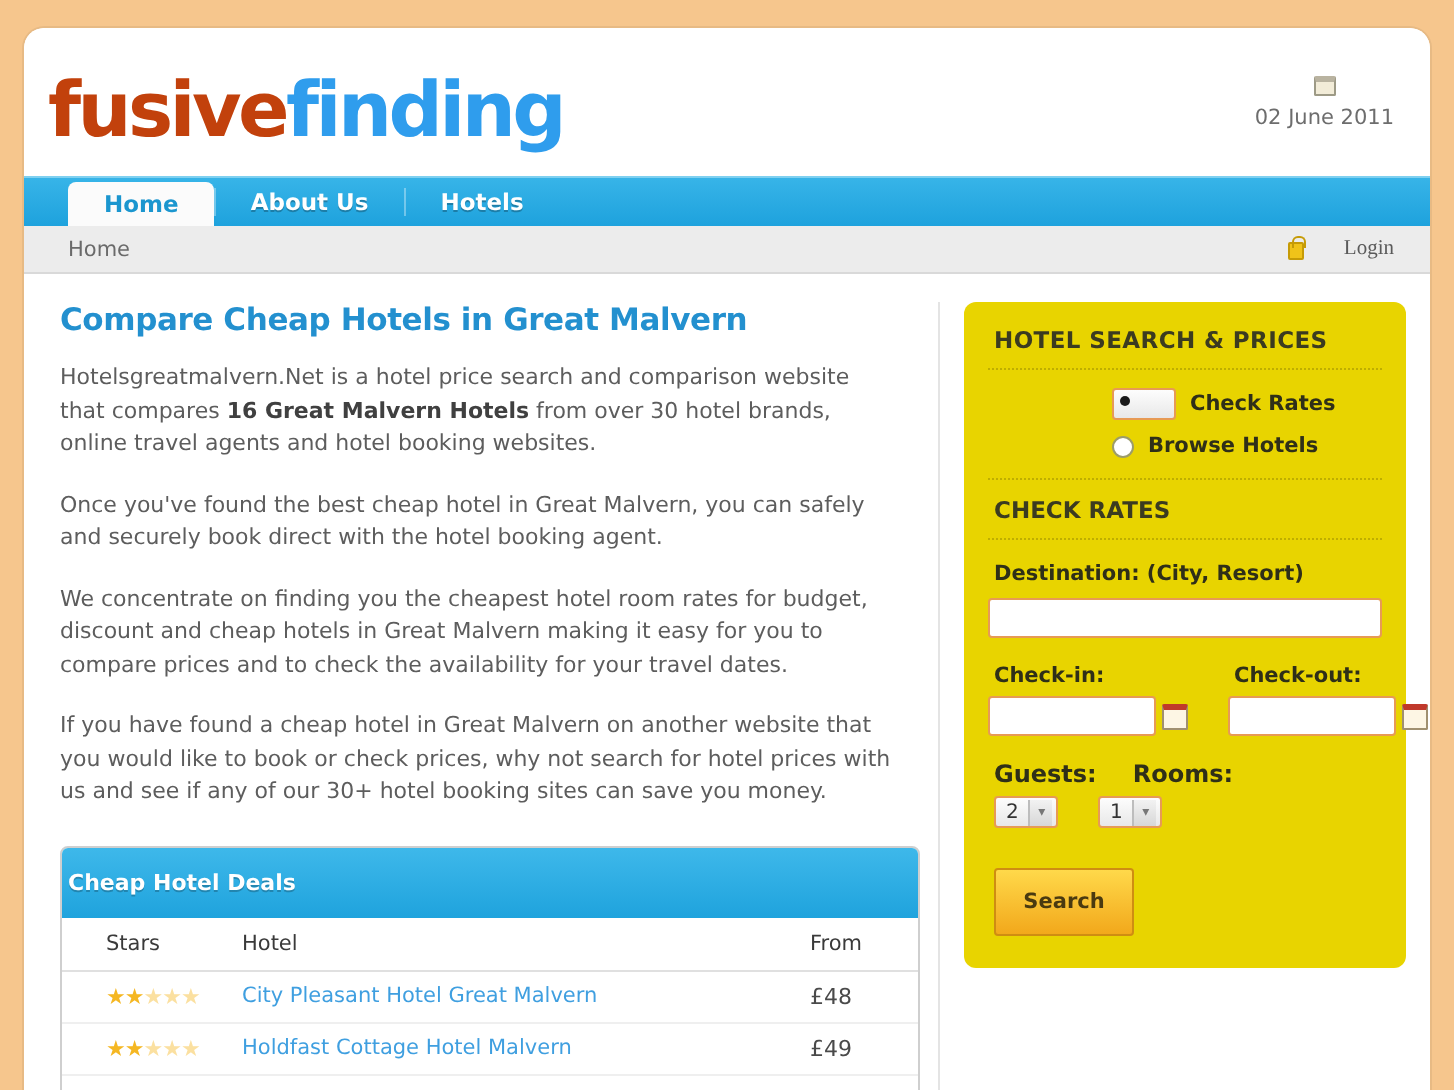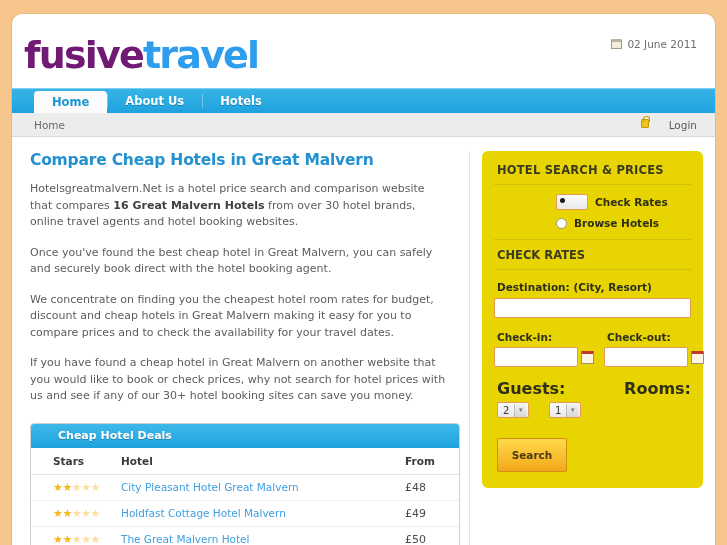--- a/index.html
+++ b/index.html
@@ -34,31 +34,32 @@
   }
   .logo {
     position: absolute;
     left: 12px; top: 22px;
     font-size: 38px;
     font-weight: bold;
     letter-spacing: -1.8px;
     line-height: 1;
     font-family: "DejaVu Sans", "Liberation Sans", sans-serif;
   }
-  .logo .k1 { color: #701a75; }
+  .logo .k1 { color: #c2410c; }
   .logo .k2 { color: #2f9ded; }
 
   .datebox {
     position: absolute;
     right: 18px; top: 24px;
     font-size: 10.5px;
     color: #6d6d6d;
     display: flex;
     align-items: center;
     gap: 5px;
+    flex-direction: column;
   }
   .cal-ico {
     display: inline-block;
     width: 11px; height: 10px;
     background: #f2ecd8;
     border: 1px solid #9d9a86;
     border-top: 3px solid #b9b3a0;
     border-radius: 1px;
     position: relative;
   }
@@ -110,24 +111,25 @@
     background: #ececec;
     border-bottom: 1px solid #d9d9d9;
     display: flex;
     align-items: center;
     padding: 0 18px 0 22px;
     font-size: 10.5px;
     color: #6a6a6a;
   }
   .crumb-right {
     margin-left: auto;
-    display: flex; align-items: flex-start;
+    display: flex; align-items: flex-end;
     gap: 20px;
     color: #5a5a5a;
     cursor: pointer;
+    font-family: Liberation Serif, serif;
   }
   .lock-ico {
     display: inline-block;
     width: 8px; height: 9px;
     background: #f0c319;
     border: 1px solid #c69b06;
     border-radius: 1px;
     position: relative;
   }
   .lock-ico::before {
@@ -173,38 +175,38 @@
   
   .deals {
     margin: 18px 0 0 6px;
     border: 1px solid #cfcfcf;
     border-radius: 4px 4px 0 0;
     width: 430px;
     overflow: hidden;
     background: #fff;
   }
   .deals-hd {
-    height: 24px;
+    height: 35px;
     background: linear-gradient(#3eb8ea, #1fa3dd);
     color: #ffffff;
     font-size: 11px;
     font-weight: bold;
     display: flex; align-items: center;
-    padding-left: 27px;
+    padding-left: 3px;
     text-shadow: 0 1px 0 rgba(0,0,0,0.22);
   }
   table.deals-tbl {
     width: 100%;
     border-collapse: collapse;
     font-size: 10.5px;
   }
   table.deals-tbl th {
     text-align: left;
     font-size: 10.5px;
-    font-weight: bold;
+    font-weight: normal;
     color: #3a3a3a;
     padding: 7px 4px 7px 4px;
     border-bottom: 1px solid #e0e0e0;
   }
   table.deals-tbl td {
     padding: 6px 4px;
     border-bottom: 1px solid #efefef;
     vertical-align: middle;
   }
   .c-stars { width: 86px; padding-left: 22px !important; }
@@ -286,38 +288,37 @@
     width: 100%;
     height: 20px;
     background: #ffffff;
     border: 1px solid #e79a55;
     border-radius: 2px;
     font-size: 10.5px;
     padding: 0 4px;
     color: #333;
     font-family: "DejaVu Sans", "Liberation Sans", sans-serif;
   }
-  .row2 { display: flex; gap: 10px; margin-top: 2px; }
+  .row2 { display: flex; gap: 20px; margin-top: 2px; }
   .col2 { flex: 1; }
   .datefield { display: flex; align-items: center; gap: 3px; }
   .datefield .tinput { width: 84px; }
   .cal-btn {
     width: 13px; height: 13px;
     background: #fdf6e4;
     border: 1px solid #a09070;
     border-top: 3px solid #c0392b;
     border-radius: 1px;
     flex: 0 0 13px;
     cursor: pointer;
   }
   .gr-labels {
     display: flex; gap: 18px;
-    font-size: 16px; font-weight: bold; color: #2f2f18;
+    font-size: 12px; font-weight: bold; color: #2f2f18;
     margin: 12px 0 4px 3px;
-    justify-content: space-between;
   }
   .gr-selects { display: flex; gap: 20px; margin-left: 3px; }
   .sel {
     display: inline-flex; align-items: center;
     height: 16px;
     background: linear-gradient(#fdfdfd, #e8e8e8);
     border: 1px solid #e79a55;
     border-radius: 2px;
     font-size: 10px; color: #333;
     padding: 0 1px 0 5px;
@@ -345,21 +346,21 @@
     font-family: "DejaVu Sans", "Liberation Sans", sans-serif;
   }
 </style>
 </head>
 <body>
 
 <div id="page">
   <div class="shell">
 
     <div class="header">
-      <div class="logo"><span class="k1">fusive</span><span class="k2">travel</span></div>
+      <div class="logo"><span class="k1">fusive</span><span class="k2">finding</span></div>
       <div class="datebox">
         <span class="cal-ico"></span>
         <span>02 June 2011</span>
       </div>
     </div>
 
     <div class="navwrap">
       <div class="navbar">
         <div class="navtab active">
             <span>Home</span>

